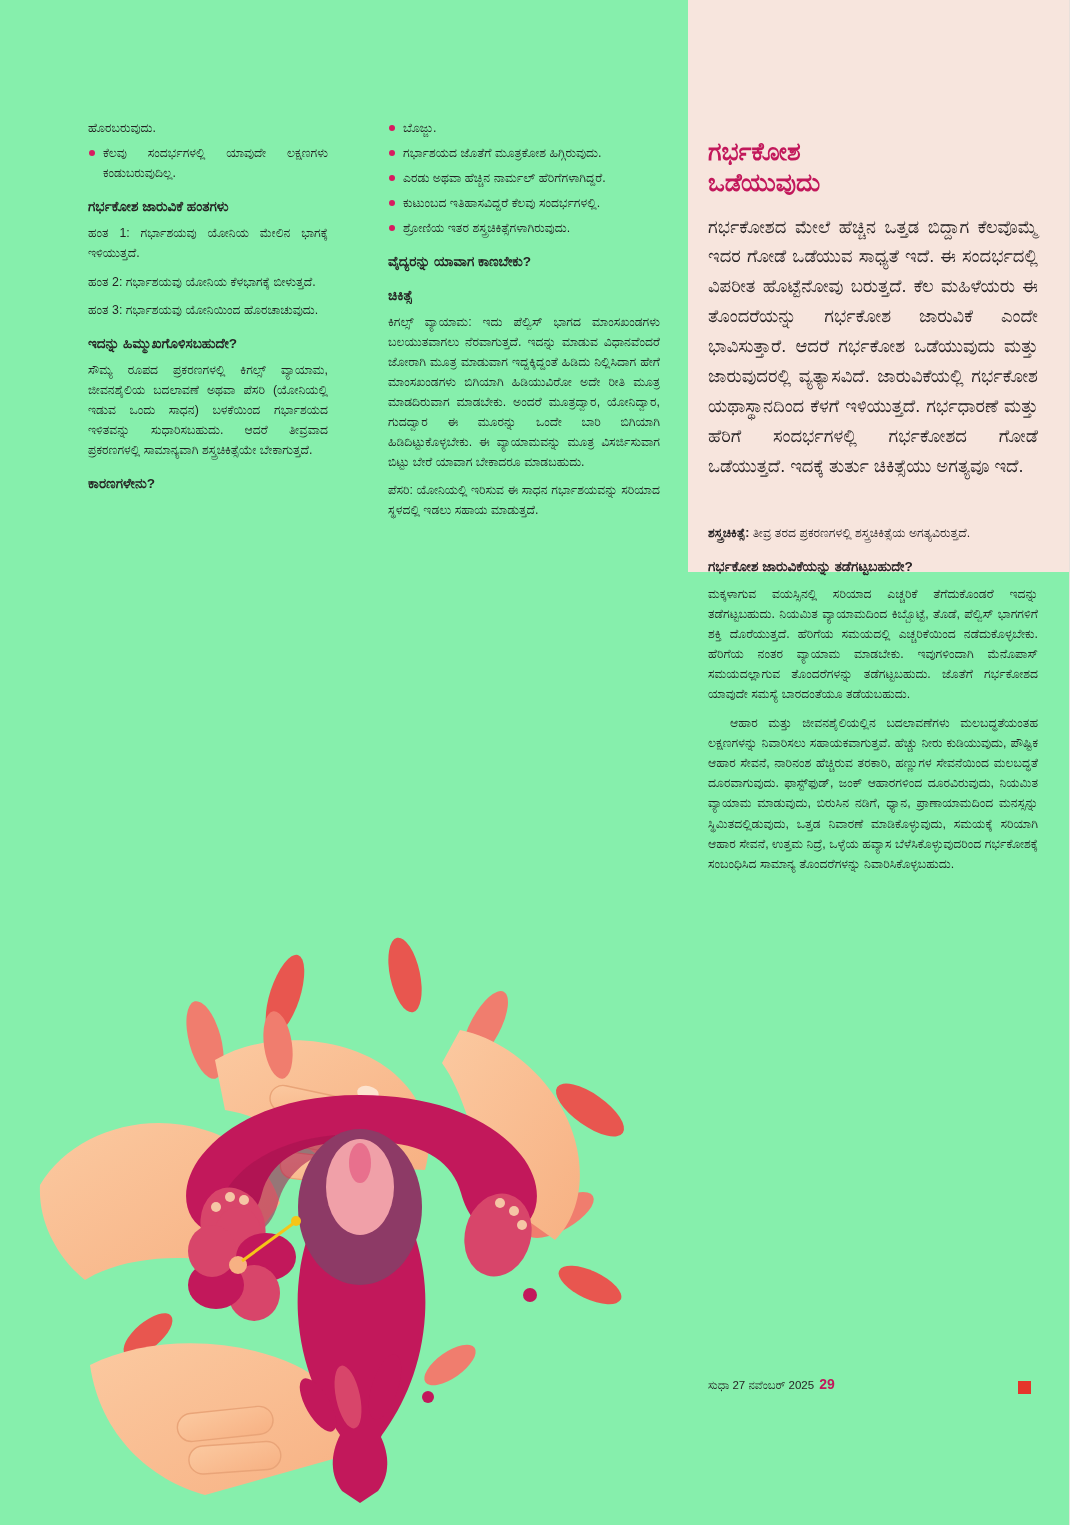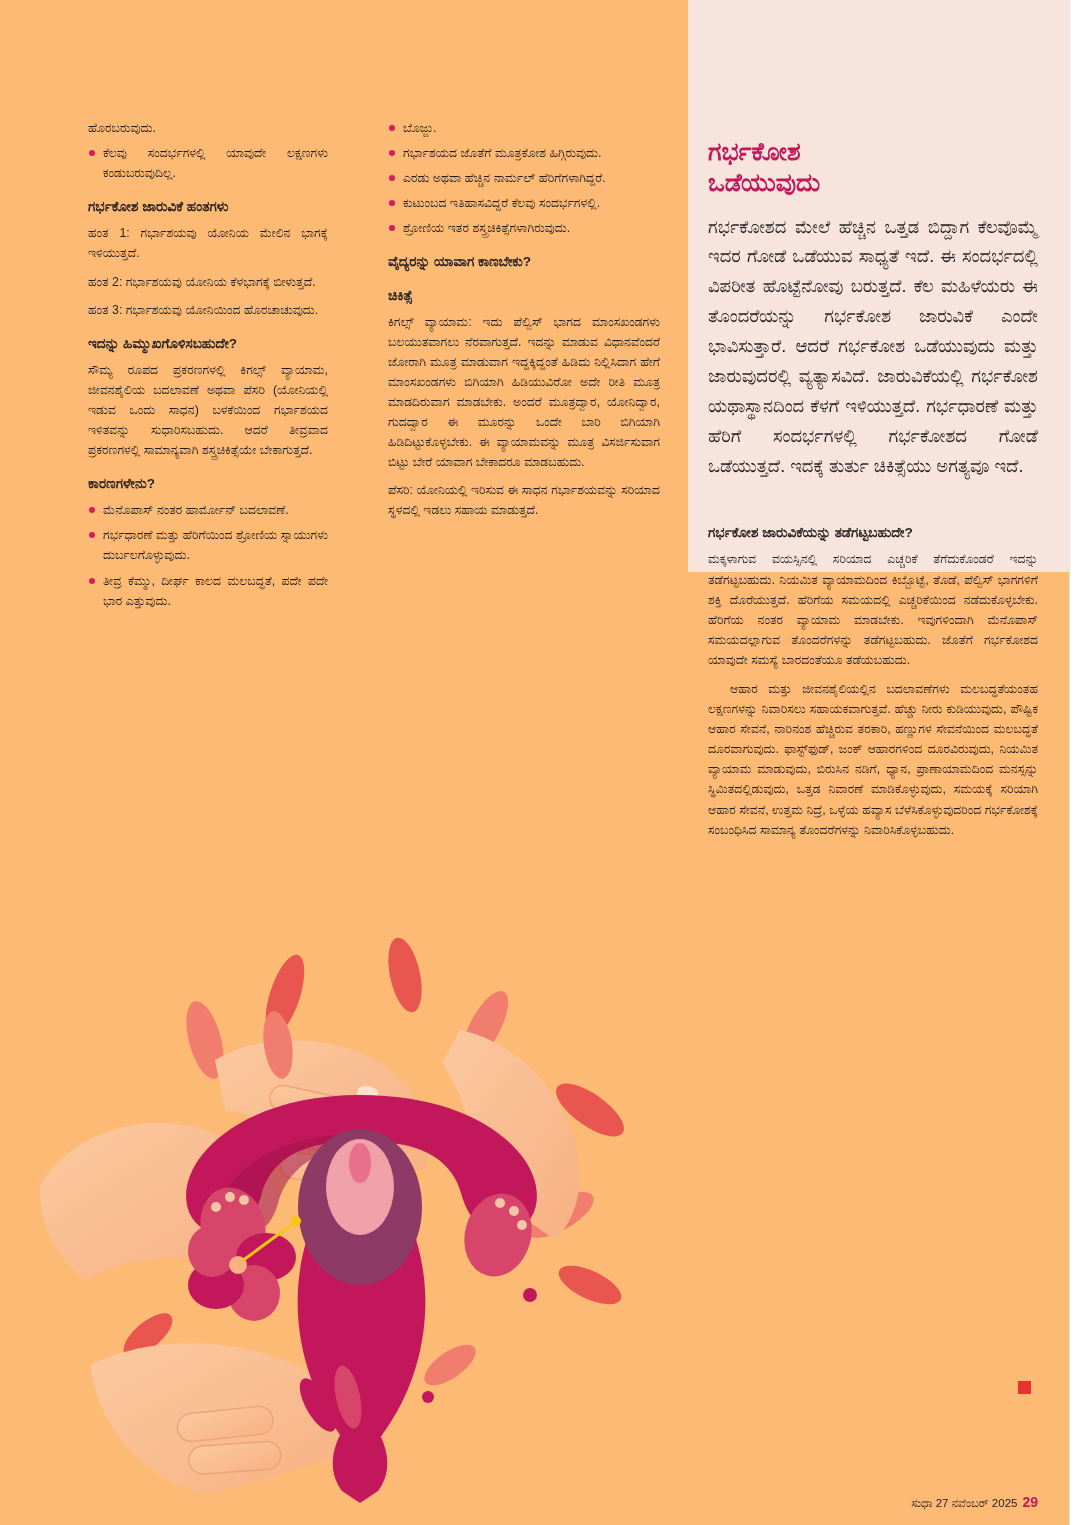--- a/index.html
+++ b/index.html
@@ -5,21 +5,21 @@
   html,body{margin:0;padding:0;}
   body{
     width:1078px;height:1525px;
     background:#ffffff;
     font-family:"Liberation Sans", sans-serif;
     position:relative;
     overflow:hidden;
   }
   .page{
     position:absolute;inset:0;
-    background:#fdba74;
+    background:#86efac;
   }
   
   .right-panel-bg{
     position:absolute;
     left:688px;top:0;width:390px;height:572px;
     background:#f7e5dd;
   }
   .page-edge{
     position:absolute;right:0;top:0;width:8px;height:1525px;
     background:#ffffff;
@@ -76,22 +76,21 @@
     color:#231f20;
     text-align:justify;
   }
   .lead{font-weight:bold;}
   .col3 p{margin-bottom:9px;}
   .indent{text-indent:22px;}
 
   
   .footer{
     position:absolute;
-    left:708px;top:1494px;width:330px;
-    text-align:right;
+    left:708px;top:1376px;width:330px;
     font-size:11.5px;
     color:#231f20;
   }
   .footer .pg{
     font-weight:bold;color:#c2185b;font-size:14px;margin-left:5px;
   }
   .endmark{
     position:absolute;
     left:1018px;top:1381px;
     width:13px;height:13px;background:#e5352b;
@@ -121,25 +120,20 @@
 
     <h3 class="sub">ಗರ್ಭಕೋಶ ಜಾರುವಿಕೆ ಹಂತಗಳು</h3>
     <p>ಹಂತ 1: ಗರ್ಭಾಶಯವು ಯೋನಿಯ ಮೇಲಿನ ಭಾಗಕ್ಕೆ ಇಳಿಯುತ್ತದೆ.</p>
     <p>ಹಂತ 2: ಗರ್ಭಾಶಯವು ಯೋನಿಯ ಕೆಳಭಾಗಕ್ಕೆ ಬೀಳುತ್ತದೆ.</p>
     <p>ಹಂತ 3: ಗರ್ಭಾಶಯವು ಯೋನಿಯಿಂದ ಹೊರಚಾಚುವುದು.</p>
 
     <h3 class="sub">ಇದನ್ನು ಹಿಮ್ಮುಖಗೊಳಿಸಬಹುದೇ?</h3>
     <p>ಸೌಮ್ಯ ರೂಪದ ಪ್ರಕರಣಗಳಲ್ಲಿ ಕಿಗಲ್ಸ್ ವ್ಯಾಯಾಮ, ಜೀವನಶೈಲಿಯ ಬದಲಾವಣೆ ಅಥವಾ ಪೆಸರಿ (ಯೋನಿಯಲ್ಲಿ ಇಡುವ ಒಂದು ಸಾಧನ) ಬಳಕೆಯಿಂದ ಗರ್ಭಾಶಯದ ಇಳಿತವನ್ನು ಸುಧಾರಿಸಬಹುದು. ಆದರೆ ತೀವ್ರವಾದ ಪ್ರಕರಣಗಳಲ್ಲಿ ಸಾಮಾನ್ಯವಾಗಿ ಶಸ್ತ್ರಚಿಕಿತ್ಸೆಯೇ ಬೇಕಾಗುತ್ತದೆ.</p>
 
     <h3 class="sub">ಕಾರಣಗಳೇನು?</h3>
-    <ul>
-      <li>ಮೆನೊಪಾಸ್ ನಂತರ ಹಾರ್ಮೋನ್ ಬದಲಾವಣೆ.</li>
-      <li>ಗರ್ಭಧಾರಣೆ ಮತ್ತು ಹೆರಿಗೆಯಿಂದ ಶ್ರೋಣಿಯ ಸ್ನಾಯುಗಳು ದುರ್ಬಲಗೊಳ್ಳುವುದು.</li>
-      <li>ತೀವ್ರ ಕೆಮ್ಮು, ದೀರ್ಘ ಕಾಲದ ಮಲಬದ್ಧತೆ, ಪದೇ ಪದೇ ಭಾರ ಎತ್ತುವುದು.</li>
-    </ul>
   </div>
 
   <div class="col col2">
     <ul>
       <li>ಬೊಜ್ಜು.</li>
       <li>ಗರ್ಭಾಶಯದ ಜೊತೆಗೆ ಮೂತ್ರಕೋಶ ಹಿಗ್ಗಿರುವುದು.</li>
       <li>ಎರಡು ಅಥವಾ ಹೆಚ್ಚಿನ ನಾರ್ಮಲ್ ಹೆರಿಗೆಗಳಾಗಿದ್ದರೆ.</li>
       <li>ಕುಟುಂಬದ ಇತಿಹಾಸವಿದ್ದರೆ ಕೆಲವು ಸಂದರ್ಭಗಳಲ್ಲಿ.</li>
       <li>ಶ್ರೋಣಿಯ ಇತರ ಶಸ್ತ್ರಚಿಕಿತ್ಸೆಗಳಾಗಿರುವುದು.</li>
     </ul>
@@ -152,20 +146,23 @@
   </div>
 
   <div class="col col3">
     <h2 class="heading">
       <span>ಗರ್ಭಕೋಶ</span><br>
       <span>ಒಡೆಯುವುದು</span>
     </h2>
 
     <p class="panel-text" style="margin-bottom:42px;">ಗರ್ಭಕೋಶದ ಮೇಲೆ ಹೆಚ್ಚಿನ ಒತ್ತಡ ಬಿದ್ದಾಗ ಕೆಲವೊಮ್ಮೆ ಇದರ ಗೋಡೆ ಒಡೆಯುವ ಸಾಧ್ಯತೆ ಇದೆ. ಈ ಸಂದರ್ಭದಲ್ಲಿ ವಿಪರೀತ ಹೊಟ್ಟೆನೋವು ಬರುತ್ತದೆ. ಕೆಲ ಮಹಿಳೆಯರು ಈ ತೊಂದರೆಯನ್ನು ಗರ್ಭಕೋಶ ಜಾರುವಿಕೆ ಎಂದೇ ಭಾವಿಸುತ್ತಾರೆ. ಆದರೆ ಗರ್ಭಕೋಶ ಒಡೆಯುವುದು ಮತ್ತು ಜಾರುವುದರಲ್ಲಿ ವ್ಯತ್ಯಾಸವಿದೆ. ಜಾರುವಿಕೆಯಲ್ಲಿ ಗರ್ಭಕೋಶ ಯಥಾಸ್ಥಾನದಿಂದ ಕೆಳಗೆ ಇಳಿಯುತ್ತದೆ. ಗರ್ಭಧಾರಣೆ ಮತ್ತು ಹೆರಿಗೆ ಸಂದರ್ಭಗಳಲ್ಲಿ ಗರ್ಭಕೋಶದ ಗೋಡೆ ಒಡೆಯುತ್ತದೆ. ಇದಕ್ಕೆ ತುರ್ತು ಚಿಕಿತ್ಸೆಯು ಅಗತ್ಯವೂ ಇದೆ.</p>
 
+    <p style="margin-top:8px;">
+      <span class="lead">ಶಸ್ತ್ರಚಿಕಿತ್ಸೆ:</span><span> ತೀವ್ರ ತರದ ಪ್ರಕರಣಗಳಲ್ಲಿ ಶಸ್ತ್ರಚಿಕಿತ್ಸೆಯ ಅಗತ್ಯವಿರುತ್ತದೆ.</span>
+    </p>
 
     <h3 class="sub">ಗರ್ಭಕೋಶ ಜಾರುವಿಕೆಯನ್ನು ತಡೆಗಟ್ಟಬಹುದೇ?</h3>
     <p>ಮಕ್ಕಳಾಗುವ ವಯಸ್ಸಿನಲ್ಲಿ ಸರಿಯಾದ ಎಚ್ಚರಿಕೆ ತೆಗೆದುಕೊಂಡರೆ ಇದನ್ನು ತಡೆಗಟ್ಟಬಹುದು. ನಿಯಮಿತ ವ್ಯಾಯಾಮದಿಂದ ಕಿಬ್ಬೊಟ್ಟೆ, ತೊಡೆ, ಪೆಲ್ವಿಸ್ ಭಾಗಗಳಿಗೆ ಶಕ್ತಿ ದೊರೆಯುತ್ತದೆ. ಹೆರಿಗೆಯ ಸಮಯದಲ್ಲಿ ಎಚ್ಚರಿಕೆಯಿಂದ ನಡೆದುಕೊಳ್ಳಬೇಕು. ಹೆರಿಗೆಯ ನಂತರ ವ್ಯಾಯಾಮ ಮಾಡಬೇಕು. ಇವುಗಳಿಂದಾಗಿ ಮೆನೊಪಾಸ್ ಸಮಯದಲ್ಲಾಗುವ ತೊಂದರೆಗಳನ್ನು ತಡೆಗಟ್ಟಬಹುದು. ಜೊತೆಗೆ ಗರ್ಭಕೋಶದ ಯಾವುದೇ ಸಮಸ್ಯೆ ಬಾರದಂತೆಯೂ ತಡೆಯಬಹುದು.</p>
     <p class="indent">ಆಹಾರ ಮತ್ತು ಜೀವನಶೈಲಿಯಲ್ಲಿನ ಬದಲಾವಣೆಗಳು ಮಲಬದ್ಧತೆಯಂತಹ ಲಕ್ಷಣಗಳನ್ನು ನಿವಾರಿಸಲು ಸಹಾಯಕವಾಗುತ್ತವೆ. ಹೆಚ್ಚು ನೀರು ಕುಡಿಯುವುದು, ಪೌಷ್ಟಿಕ ಆಹಾರ ಸೇವನೆ, ನಾರಿನಂಶ ಹೆಚ್ಚಿರುವ ತರಕಾರಿ, ಹಣ್ಣುಗಳ ಸೇವನೆಯಿಂದ ಮಲಬದ್ಧತೆ ದೂರವಾಗುವುದು. ಫಾಸ್ಟ್‌ಫುಡ್, ಜಂಕ್ ಆಹಾರಗಳಿಂದ ದೂರವಿರುವುದು, ನಿಯಮಿತ ವ್ಯಾಯಾಮ ಮಾಡುವುದು, ಬಿರುಸಿನ ನಡಿಗೆ, ಧ್ಯಾನ, ಪ್ರಾಣಾಯಾಮದಿಂದ ಮನಸ್ಸನ್ನು ಸ್ಥಿಮಿತದಲ್ಲಿಡುವುದು, ಒತ್ತಡ ನಿವಾರಣೆ ಮಾಡಿಕೊಳ್ಳುವುದು, ಸಮಯಕ್ಕೆ ಸರಿಯಾಗಿ ಆಹಾರ ಸೇವನೆ, ಉತ್ತಮ ನಿದ್ರೆ, ಒಳ್ಳೆಯ ಹವ್ಯಾಸ ಬೆಳೆಸಿಕೊಳ್ಳುವುದರಿಂದ ಗರ್ಭಕೋಶಕ್ಕೆ ಸಂಬಂಧಿಸಿದ ಸಾಮಾನ್ಯ ತೊಂದರೆಗಳನ್ನು ನಿವಾರಿಸಿಕೊಳ್ಳಬಹುದು.</p>
   </div>
 
   <div class="endmark"></div>
 
   <div class="footer">
     <span>ಸುಧಾ 27 ನವೆಂಬರ್ 2025</span><span class="pg">29</span>

